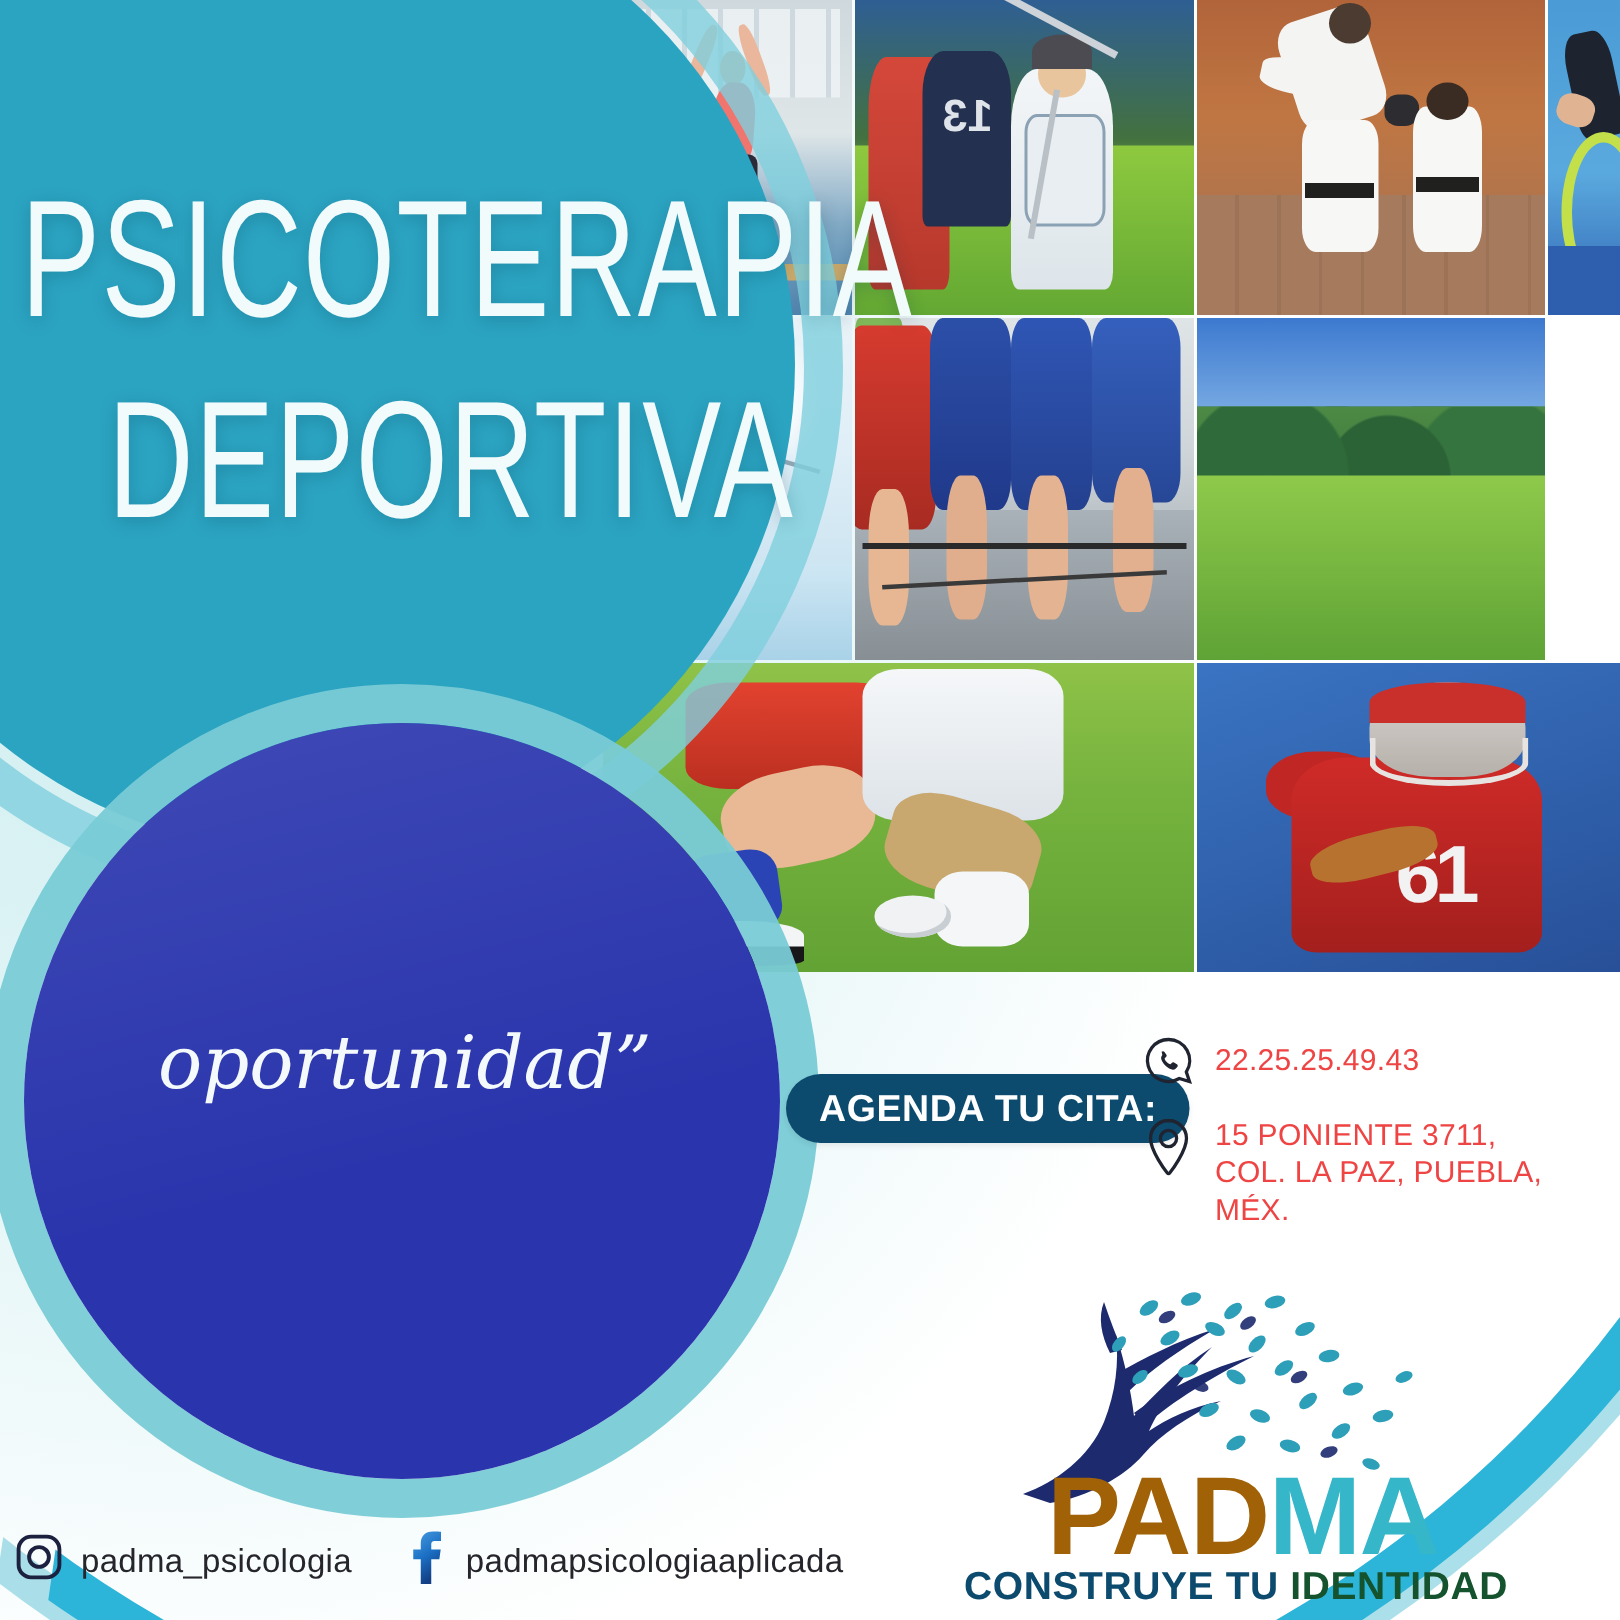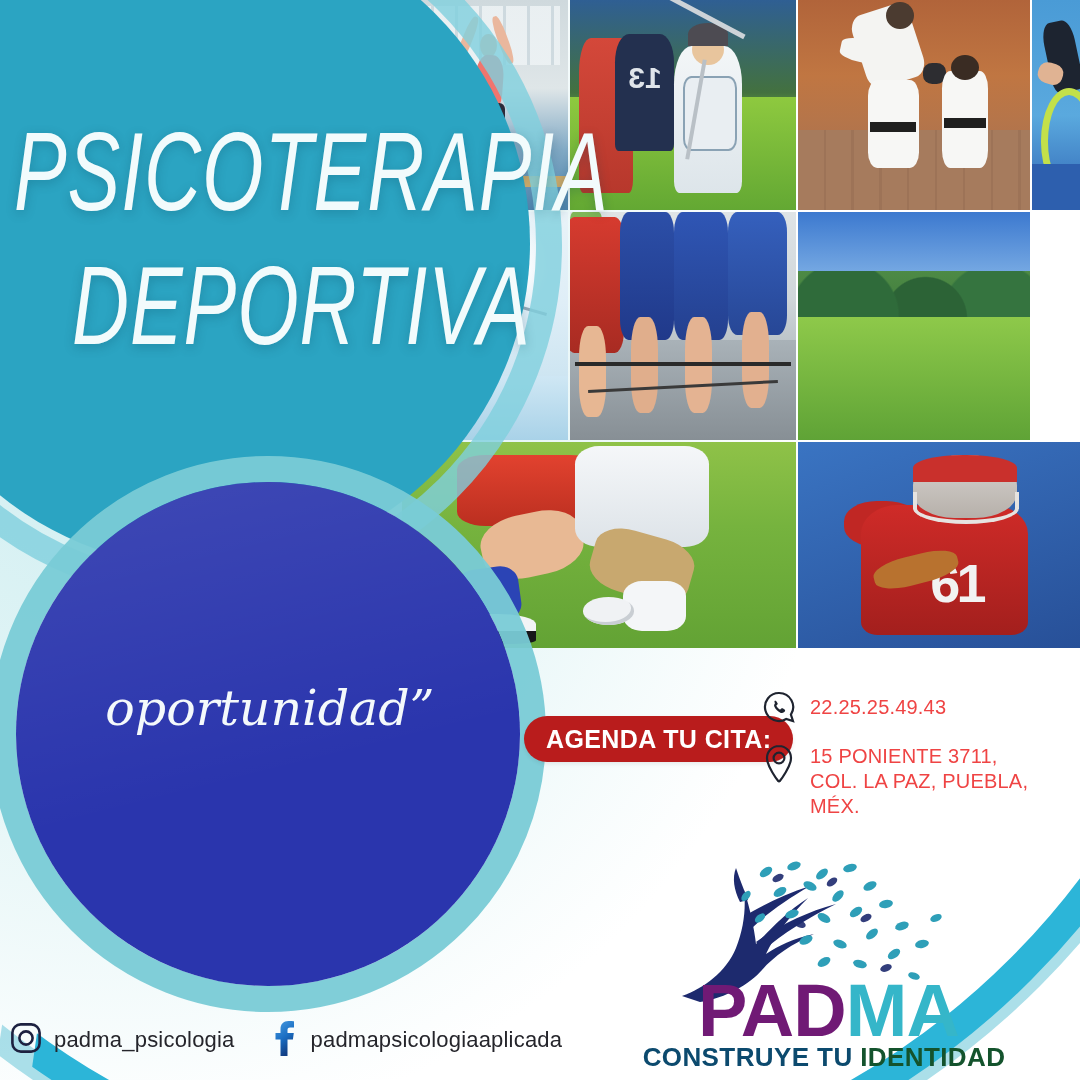--- a/index.html
+++ b/index.html
@@ -197,21 +197,20 @@
   
   .title{
     position:absolute;left:14px;top:118px;width:500px;
     color:#f2fbfc;
     font-family:"Liberation Sans",sans-serif;
     font-weight:400;
     font-size:84px;
     line-height:.98;
     letter-spacing:1px;
     text-shadow:0 2px 10px rgba(0,60,80,.25);
-    font-style:italic;
   }
   .title .l1{display:block;transform:scaleY(1.32) scaleX(.94);transform-origin:left top;}
   .title .l2{display:block;margin-top:52px;margin-left:58px;transform:scaleY(1.32) scaleX(.94);transform-origin:left top;}
 
   
   .quote{
     position:absolute;left:36px;top:652px;width:468px;
     color:#f4f9fb;
     font-family:"DejaVu Serif",serif;
     font-style:italic;
@@ -219,42 +218,42 @@
     line-height:1.5;
     text-align:center;
   }
   .quote .q2{display:block;margin-top:20px;}
 
   
   .agenda{
     position:absolute;left:524px;top:716px;
     height:46px;padding:0 22px;
     display:flex;align-items:center;
-    background:#b91c1c;
+    background:#0c4a6e;
     border-radius:26px;
     color:#ffffff;
     font-weight:700;font-size:25px;letter-spacing:.4px;
     box-shadow:0 2px 4px rgba(0,0,0,.08);
   }
 
   
   .contact{position:absolute;left:762px;top:690px;width:318px;color:#ef4444;}
   .crow{display:flex;align-items:flex-start;margin-bottom:16px;}
   .crow .ico{width:36px;flex:0 0 36px;margin-right:12px;}
   .crow .txt{font-size:20px;line-height:1.25;letter-spacing:.2px;padding-top:5px;}
   .crow .txt.two{padding-top:0;}
 
   
   .logo{position:absolute;left:612px;top:856px;width:410px;height:200px;}
   .logo .tree{position:absolute;left:62px;top:0;width:300px;height:146px;}
   .logo .wordmark{
     position:absolute;left:86px;top:118px;width:330px;
     font-size:74px;font-weight:700;letter-spacing:-1px;line-height:1;
   }
-  .logo .wordmark .pad{color:#701a75;}
+  .logo .wordmark .pad{color:#a16207;}
   .logo .wordmark .ma{color:#35b6c9;}
   .logo .tagline{
     position:absolute;left:12px;top:186px;width:400px;
     font-size:26px;font-weight:700;letter-spacing:.4px;text-align:center;
   }
   .logo .tagline .a{color:#0c4a6e;}
   .logo .tagline .b{color:#14532d;}
 
   
   .social{position:absolute;left:10px;top:1018px;display:flex;align-items:center;gap:34px;}

